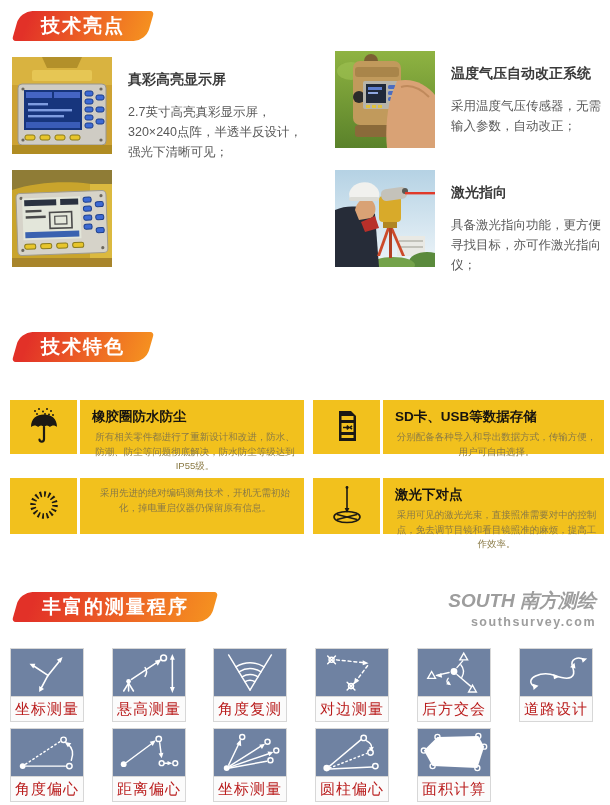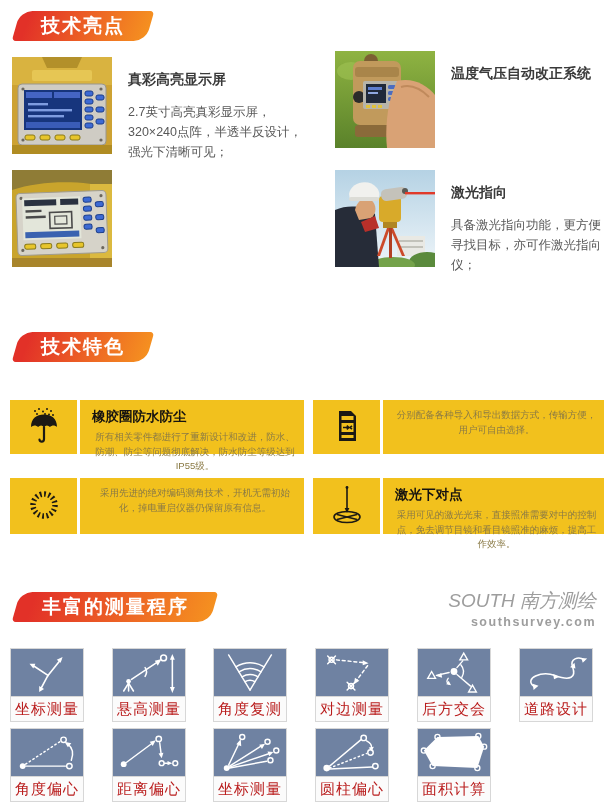--- a/index.html
+++ b/index.html
@@ -47,21 +47,21 @@
   .cbody { flex: 1; background: #f2c11d; padding: 8px 6px 0 12px; }
   .ctitle { font-size: 13.5px; font-weight: bold; color: #161310; margin-bottom: 4px; }
   .cdesc  { font-size: 9.5px; color: #8a7a45; line-height: 1.55; text-align: center; }
   #c1 { left: 10px;  top: 400px; width: 294px; height: 54px; }
   #c2 { left: 313px; top: 400px; width: 291px; height: 54px; }
   #c3 { left: 10px;  top: 478px; width: 294px; height: 56px; }
   #c4 { left: 313px; top: 478px; width: 291px; height: 56px; }
 
   
   #logo { position: absolute; right: 14px; top: 588px; text-align: right; color: #9d9d9d; }
-  .brand { font-size: 19px; font-weight: normal; font-style: italic; white-space: nowrap; }
+  .brand { font-size: 19px; font-weight: bold; font-style: italic; white-space: nowrap; }
   .url   { font-size: 12.5px; font-weight: bold; letter-spacing: 1.5px; margin-top: 1px; }
 
   
   .ptile { position: absolute; width: 74px; border: 1px solid #d7d7d7; background: #fff; }
   .picon { height: 47px; background: #6f82a2; display: flex; align-items: center; justify-content: center; }
   .plabel {
     height: 25px; border-top: 1px solid #d7d7d7; background: #fbfbfb;
     display: flex; align-items: center; justify-content: center;
     font-size: 15px; color: #b91c1c; letter-spacing: 1px; white-space: nowrap;
   }
@@ -142,20 +142,21 @@
       <rect x="31" y="54" width="4" height="3" fill="#e0c23a"></rect>
       <rect x="37" y="54" width="4" height="3" fill="#e0c23a"></rect>
       <rect x="43" y="54" width="4" height="3" fill="#e0c23a"></rect>
       <rect x="20" y="74" width="44" height="12" rx="3" fill="#8a6a3a"></rect>
       <path d="M62,30 C78,26 92,34 100,44 L100,97 L52,97 C50,80 52,56 58,40 Z" fill="#d9a275"></path>
       <path d="M66,36 C76,33 86,38 94,46" stroke="#c08a5c" stroke-width="2" fill="none"></path>
     </svg>
   </div>
   <div class="ftext">
     <div class="ftitle">温度气压自动改正系统</div>
+    <div class="fdesc">采用温度气压传感器，无需输入参数，自动改正；</div>
   </div>
 </div>
 
 <div class="feature" id="f3">
   <div class="photo">
     <svg width="100" height="97" viewBox="0 0 100 97">
       <rect width="100" height="97" fill="#c9a42c"></rect>
       <path d="M0,0 H100 V18 C70,10 30,10 0,20 Z" fill="#8f7c36"></path>
       <rect x="78" y="14" width="22" height="83" fill="#dbb93f"></rect>
       <g transform="rotate(-2 50 55)">
@@ -259,20 +260,21 @@
   <div class="cicon">
     <svg width="44" height="44" viewBox="0 0 44 44">
       <path d="M14,6 H26 L31,11 V36 H14 Z" fill="#1c1914"></path>
       <rect x="16.5" y="11" width="12" height="4" fill="#f2c11d"></rect>
       <rect x="16.5" y="18" width="12" height="9" fill="#f2c11d"></rect>
       <path d="M18,22.5 H24 M24,22.5 L21.8,20.6 M24,22.5 L21.8,24.4 M27,21 L25,22.5 L27,24" stroke="#1c1914" stroke-width="1.6" fill="none"></path>
       <rect x="16.5" y="30" width="12" height="3" fill="#f2c11d"></rect>
     </svg>
   </div>
   <div class="cbody">
+    <div class="ctitle">SD卡、USB等数据存储</div>
     <div class="cdesc">分别配备各种导入和导出数据方式，传输方便，用户可自由选择。</div>
   </div>
 </div>
 
 <div class="citem" id="c3">
   <div class="cicon">
     <svg width="44" height="44" viewBox="0 0 44 44">
       <circle cx="22" cy="21" r="11" fill="none" stroke="#1c1914" stroke-width="5.5" stroke-dasharray="1.8 2.5"></circle>
     </svg>
   </div>

